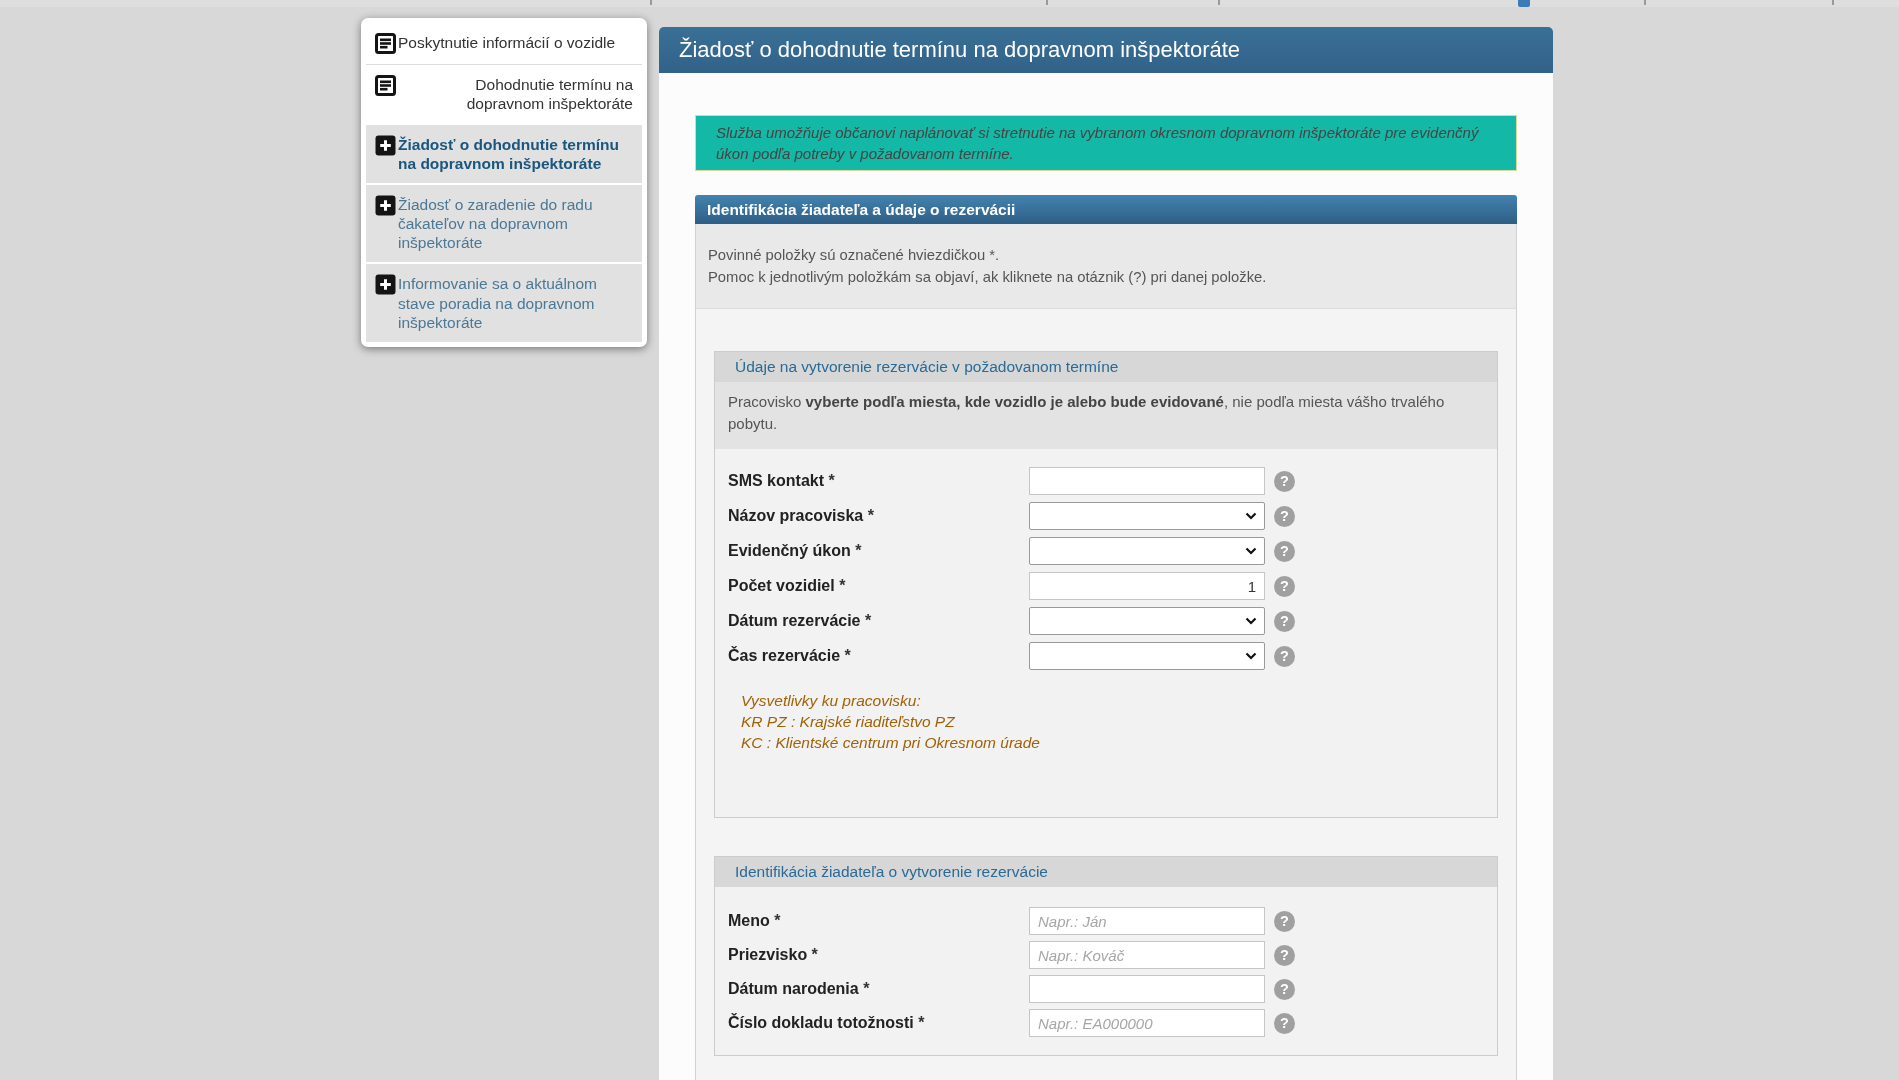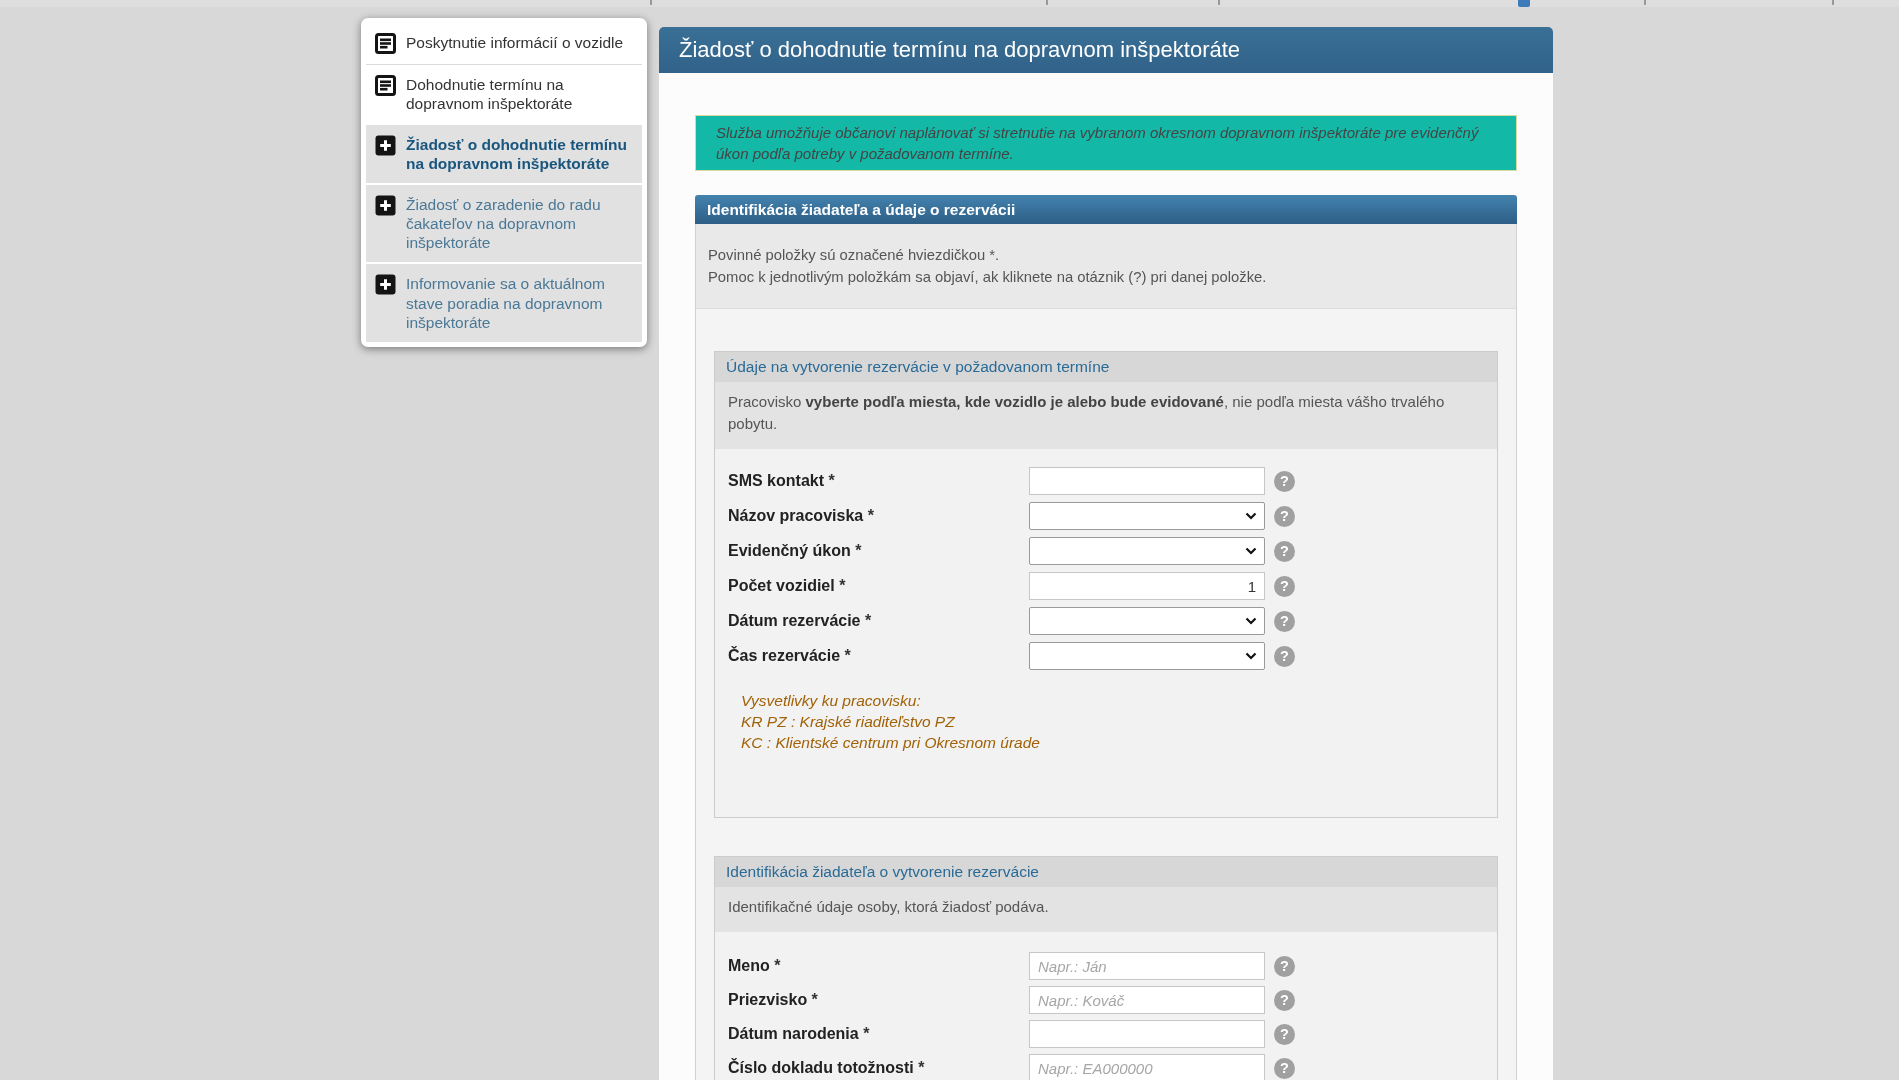--- a/index.html
+++ b/index.html
@@ -14,24 +14,24 @@
   .topspeck{position:absolute;top:0;width:2px;height:5px;background:#9a9a9a;}
   .topblue{position:absolute;top:0;left:1518px;width:12px;height:7px;background:#3d7ab8;border-radius:0 0 2px 2px;}
 
   
   .sidebar{
     position:absolute;left:361px;top:18px;width:286px;
     background:#fff;border-radius:7px;box-shadow:0 2px 8px rgba(0,0,0,.45);
     padding:5px;box-sizing:border-box;
   }
   .side-item{
-    display:flex;gap:10px;align-items:flex-start;
+    display:flex;gap:2px;align-items:flex-start;
     padding:10px 9px;font-size:15.5px;line-height:1.23;color:#333;cursor:pointer;
   }
-  .side-item.plain + .side-item.plain{border-top:1px solid #dcdcdc;}
+  .side-item.plain + .side-item.plain{border-top:1px solid #dcdcdc;text-align:right;}
   .side-item.gray{background:#e1e1e1;color:#4a7896;margin-top:2px;}
   .side-item.active{font-weight:bold;color:#1a567e;}
   .icon-box{flex:0 0 21px;height:21px;margin-top:0;}
   .icon-box svg{display:block;}
   .side-label{flex:1;}
 
   
   .main{position:absolute;left:659px;top:27px;width:894px;height:1053px;overflow:hidden;}
   .titlebar{
     background:linear-gradient(#3a7095,#31628a);color:#fff;font-size:22px;
@@ -53,21 +53,21 @@
   }
   .section-sub{border:1px solid #d2d2d2;border-top:none;}
   .section-hint{
     background:#e9e9e9;color:#555;font-size:14.8px;line-height:22px;
     padding:20px 12px;border-bottom:1px solid #ddd;
   }
   .section-body{background:#f4f4f4;padding:42px 18px 60px;}
 
   .innerbox{border:1px solid #ccc;}
   .innerbox + .innerbox{margin-top:38px;}
-  .ib-header{background:#d7d7d7;color:#2a6a96;font-size:15.5px;line-height:18px;padding:6px 11px;}
+  .ib-header{background:#d7d7d7;color:#2a6a96;font-size:15.5px;line-height:18px;padding:6px 20px;}
   .ib-intro{background:#e3e3e3;color:#555;font-size:15px;line-height:22px;padding:9px 13px 14px;}
   .ib-intro .b{font-weight:bold;color:#444;}
   .ib-fields{background:#f2f2f2;padding:18px 13px 12px;}
   .ib-fields.tall{padding-bottom:64px;}
   .ib-fields.second{padding-top:20px;}
 
   .frow{display:flex;align-items:center;margin-bottom:7px;}
   .second .frow{margin-bottom:6px;}
   .flabel{
     flex:0 0 301px;box-sizing:border-box;padding-right:14px;
@@ -236,21 +236,20 @@
               <div class="legend" id="legend-lines">
                   <div>Vysvetlivky ku pracovisku:</div>
                   <div>KR PZ : Krajské riaditeľstvo PZ</div>
                   <div>KC : Klientské centrum pri Okresnom úrade</div>
                 </div>
             </div>
           </div>
 
           <div class="innerbox">
             <div class="ib-header">Identifikácia žiadateľa o vytvorenie rezervácie</div>
-            <div class="ib-intro">Identifikačné údaje osoby, ktorá žiadosť podáva.</div>
             <div class="ib-fields second">
               <div id="applicant-rows">
                   <div class="frow">
       <div class="flabel"><span class="flabel-text">Meno</span> <span class="req">*</span></div>
       <input class="txt" type="text" placeholder="Napr.: Ján" style="">
 
       <div class="help">?</div>
     </div>
                   <div class="frow">
       <div class="flabel"><span class="flabel-text">Priezvisko</span> <span class="req">*</span></div>

